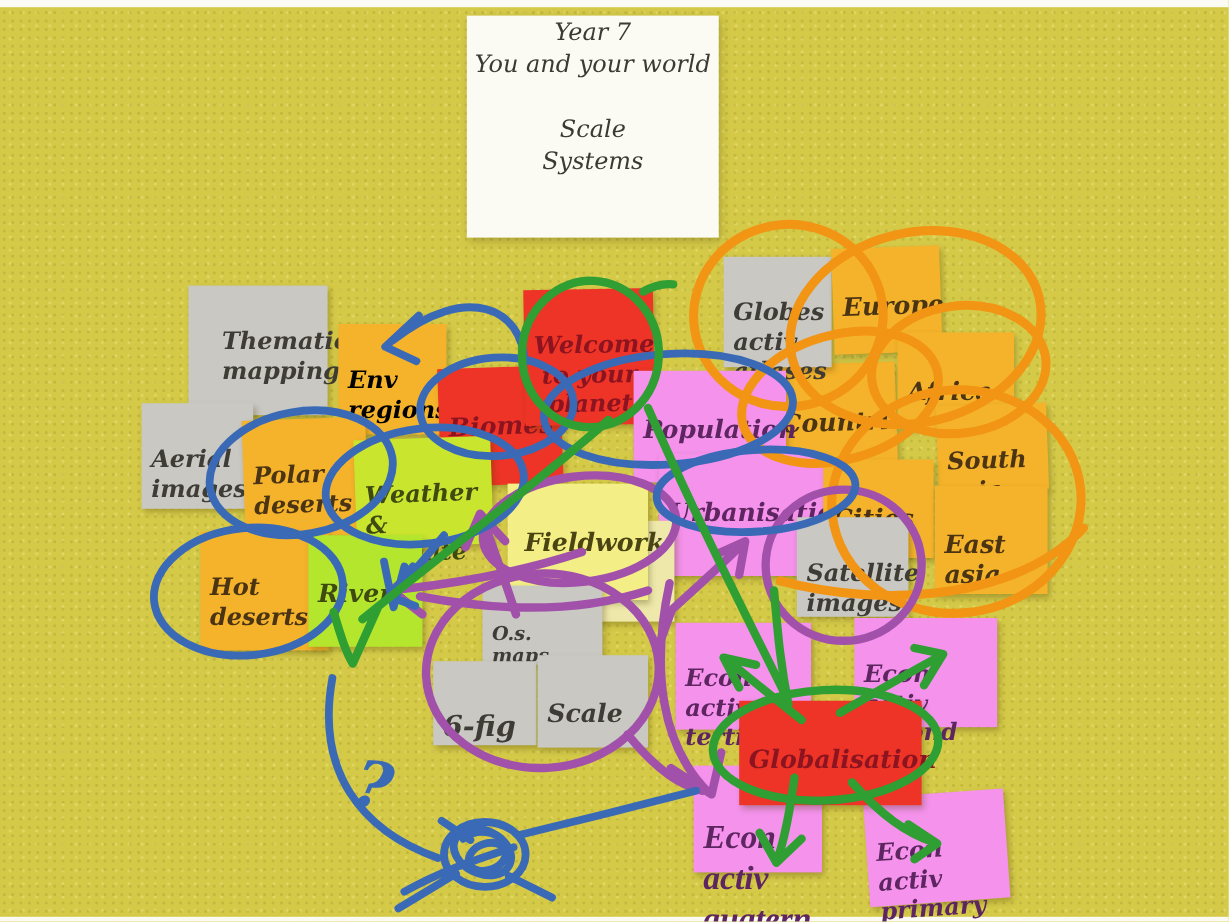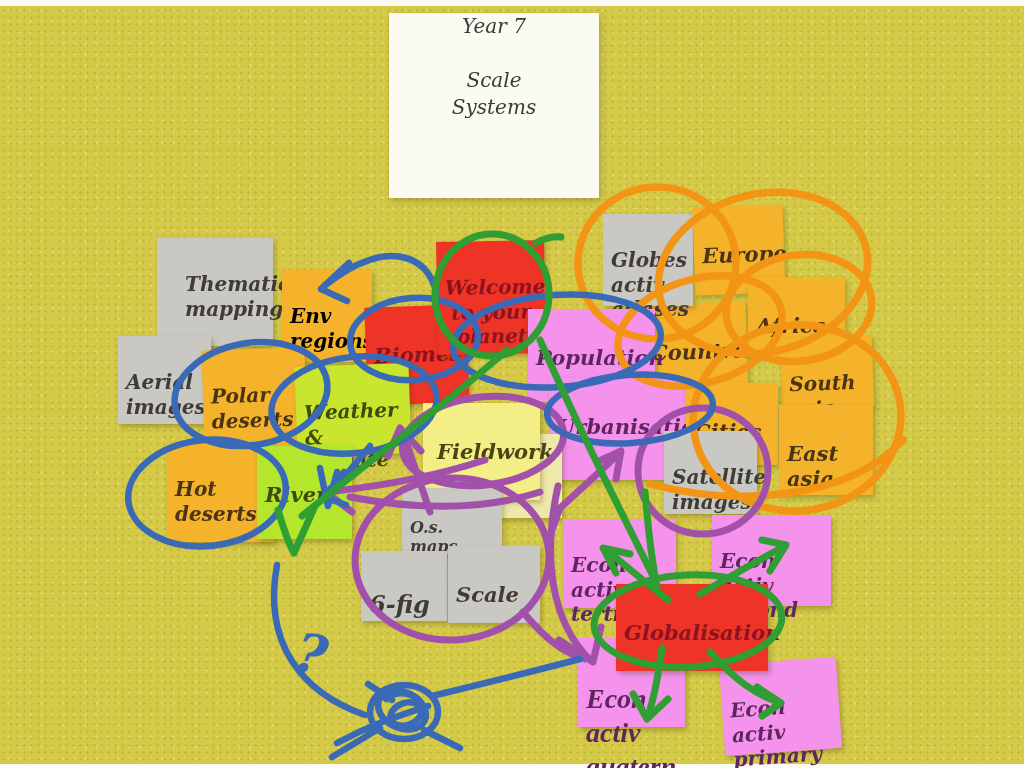--- a/index.html
+++ b/index.html
@@ -145,20 +145,21 @@
     <span class="note-text">Econ activ
 primary</span>
   </div>
       <div class="note center" style="left: 616px; top: 584px; width: 152px; height: 87px; background: rgb(238, 52, 38); color: rgb(140, 20, 32); font-size: 21px; transform: rotate(0deg);">
     <span class="note-text">Globalisation</span>
   </div>
     </div>
 
   <div class="title-card">
     <div class="tc-line">Year 7</div>
+    <div class="tc-line">You and your world</div>
     <div class="tc-line"></div>
     <div class="tc-line">Scale</div>
     <div class="tc-line">Systems</div>
   </div>
 
   <svg id="pen-layer" width="1024" height="768" viewBox="0 0 1024 768">
 
     <g stroke-width="7.5" stroke="#f29414">
       <ellipse cx="657" cy="263" rx="79" ry="76" transform="rotate(-5 657 263)"></ellipse>
       <ellipse cx="763" cy="273" rx="106" ry="79" transform="rotate(-14 763 273)"></ellipse>

